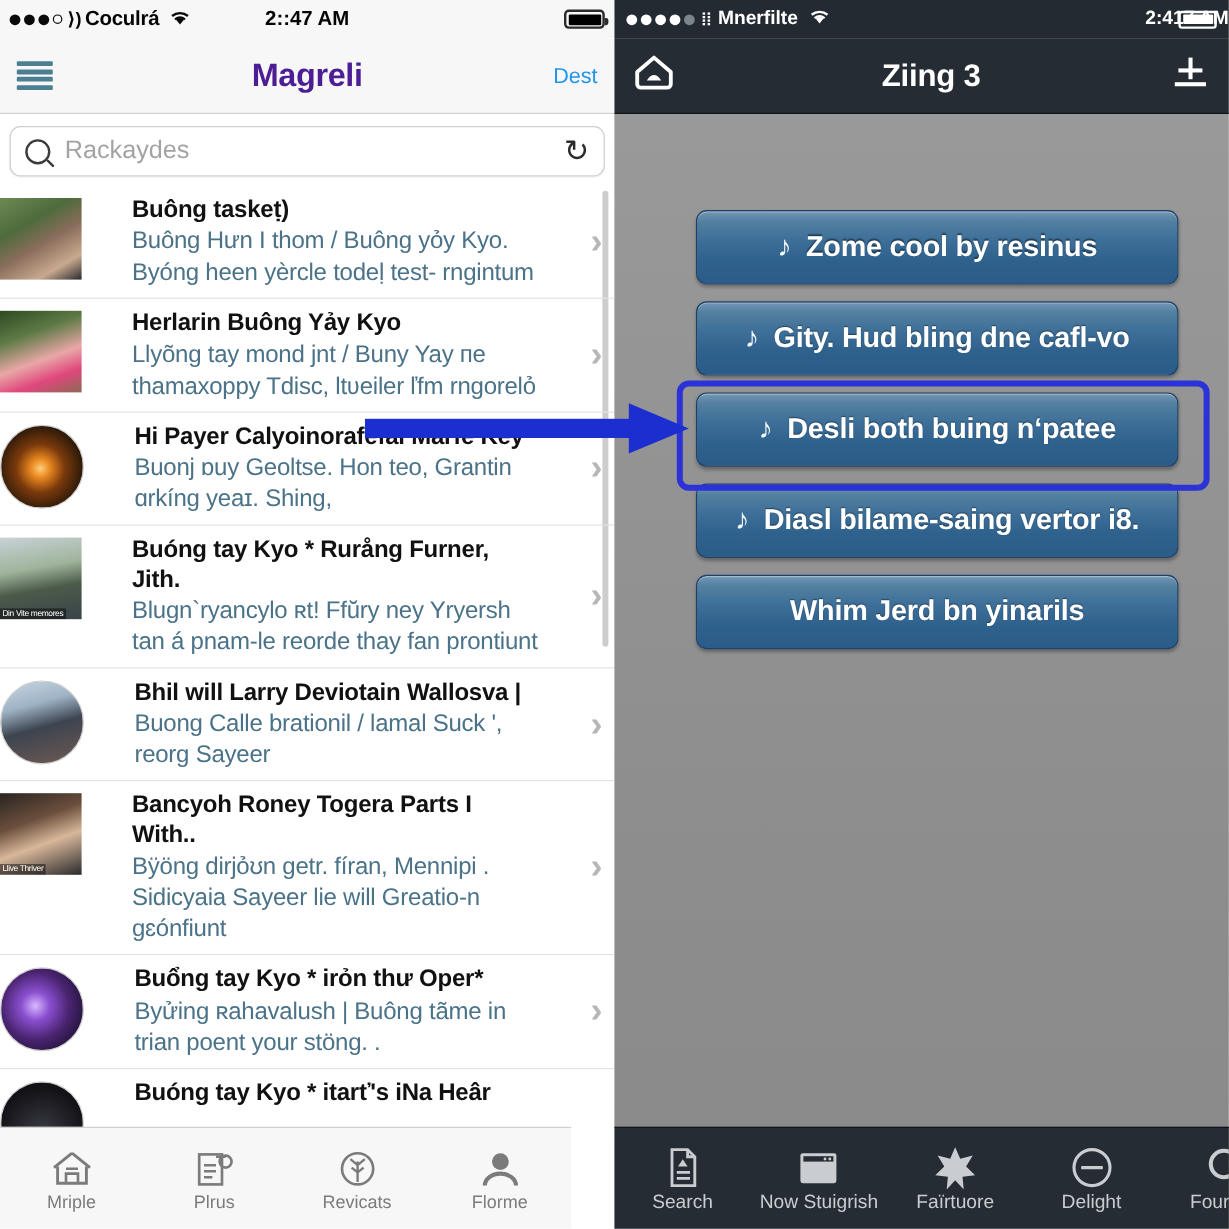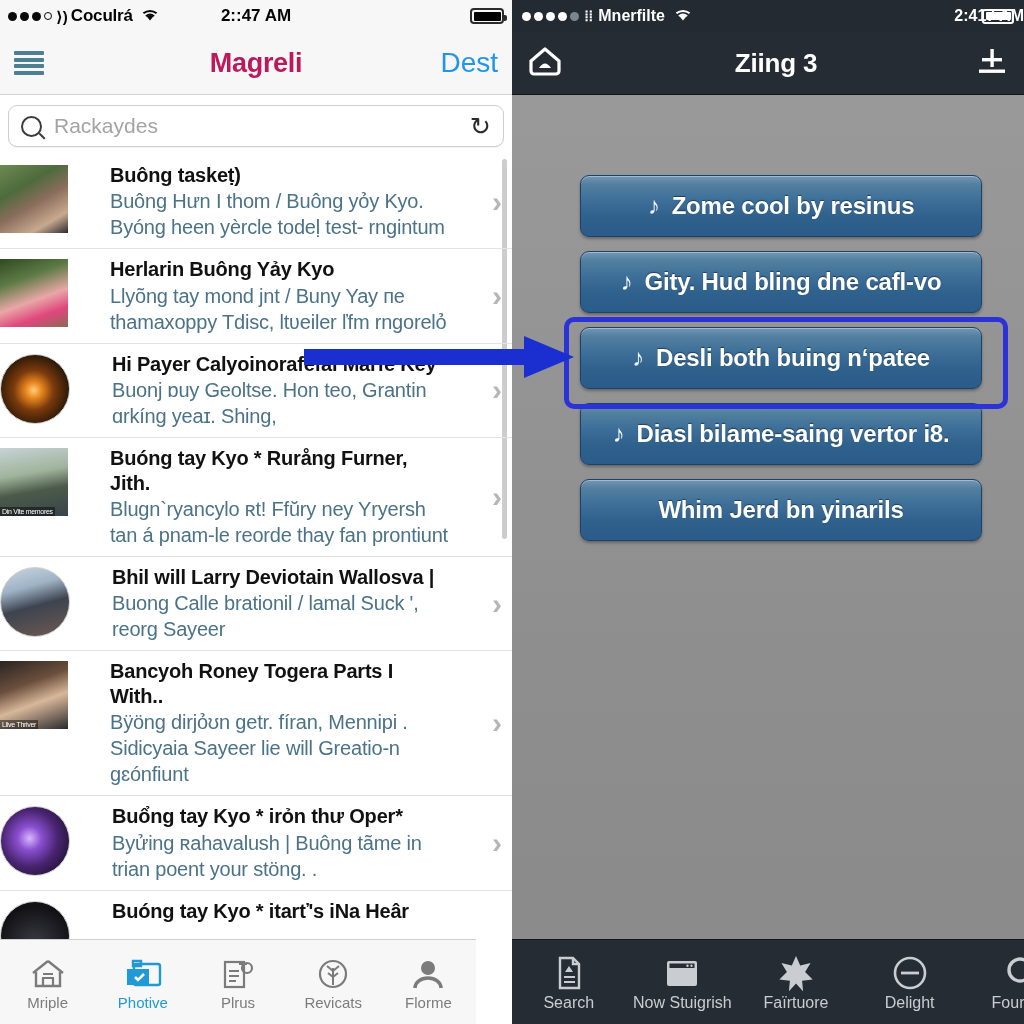--- a/index.html
+++ b/index.html
@@ -26,22 +26,22 @@
         border-radius:4px;box-sizing:border-box;padding:1.5px;}
   .batt i{display:block;width:100%;height:100%;background:#000;border-radius:1px;}
   .batt:after{content:"";position:absolute;right:-5px;top:5px;width:3px;height:6px;
               background:#2b2b2b;border-radius:0 2px 2px 0;}
 
   .l-nav{height:62px;background:#f7f7f7;display:flex;align-items:center;
          padding:0 14px;position:relative;border-bottom:1px solid #d2d2d2;}
   .hamb{width:30px;height:24px;display:flex;flex-direction:column;justify-content:space-between;cursor:pointer;}
   .hamb span{display:block;height:4px;background:#4d7f92;border-radius:1px;}
   .l-title{position:absolute;left:0;right:0;text-align:center;font-size:27px;
-           font-weight:bold;color:#be185d;pointer-events:none;letter-spacing:-.3px;}
-  .l-right{margin-left:auto;font-size:28px;color:#2196e8;position:relative;z-index:2;text-align:right;}
+           font-weight:bold;color:#4c1d95;pointer-events:none;letter-spacing:-.3px;}
+  .l-right{margin-left:auto;font-size:18px;color:#2196e8;position:relative;z-index:2;text-align:right;}
 
   .searchwrap{padding:10px 8px 8px 8px;background:#fff;}
   .searchbar{height:40px;border:1px solid #cfcfcf;border-radius:9px;background:#fff;
              display:flex;align-items:center;padding:0 12px;box-shadow:0 1px 1px rgba(0,0,0,.05);}
   .mag{width:17px;height:17px;border:2.4px solid #3b3b3b;border-radius:50%;position:relative;
        flex:0 0 auto;margin-right:12px;}
   .mag:after{content:"";position:absolute;width:2.4px;height:8px;background:#3b3b3b;
              right:-3px;bottom:-5px;transform:rotate(-45deg);border-radius:2px;}
   .s-placeholder{font-size:21px;color:#a3a3a3;}
   .refresh{margin-left:auto;font-size:25px;color:#2b2b2b;line-height:1;}
@@ -230,31 +230,20 @@
           <div class="ti">
             <svg width="36" height="34" viewBox="0 0 36 34">
               <path d="M18 4 L33 16 M18 4 L3 16" stroke="currentColor" stroke-width="2.4" fill="none"></path>
               <path d="M6 15 v14 h24 V15" stroke="currentColor" stroke-width="2.4" fill="none"></path>
               <path d="M13 29 v-8 h10 v8" stroke="currentColor" stroke-width="2.2" fill="none"></path>
               <path d="M13 17 h10" stroke="currentColor" stroke-width="2"></path>
             </svg>
           </div>
           <div>Mriple</div>
         </div>
-        <div class="l-tab active">
-          <div class="ti">
-            <svg width="38" height="34" viewBox="0 0 38 34">
-              <rect x="10" y="7" width="26" height="21" rx="2" fill="none" stroke="currentColor" stroke-width="2.4"></rect>
-              <path d="M3 12 h22 v16 H3z" fill="currentColor"></path>
-              <path d="M9 4 h8 v5 H9z" fill="none" stroke="currentColor" stroke-width="2.4"></path>
-              <path d="M11 20 l3 3 6-6" stroke="#fff" stroke-width="2.6" fill="none"></path>
-            </svg>
-          </div>
-          <div>Photive</div>
-        </div>
         <div class="l-tab">
           <div class="ti">
             <svg width="36" height="34" viewBox="0 0 36 34">
               <rect x="5" y="5" width="19" height="25" fill="none" stroke="currentColor" stroke-width="2.2"></rect>
               <path d="M9 14h10M9 19h10M9 24h7" stroke="currentColor" stroke-width="2"></path>
               <circle cx="27" cy="11" r="5" fill="none" stroke="currentColor" stroke-width="2.2"></circle>
               <path d="M19 7 l8 0" stroke="currentColor" stroke-width="2"></path>
             </svg>
           </div>
           <div>Plrus</div>

